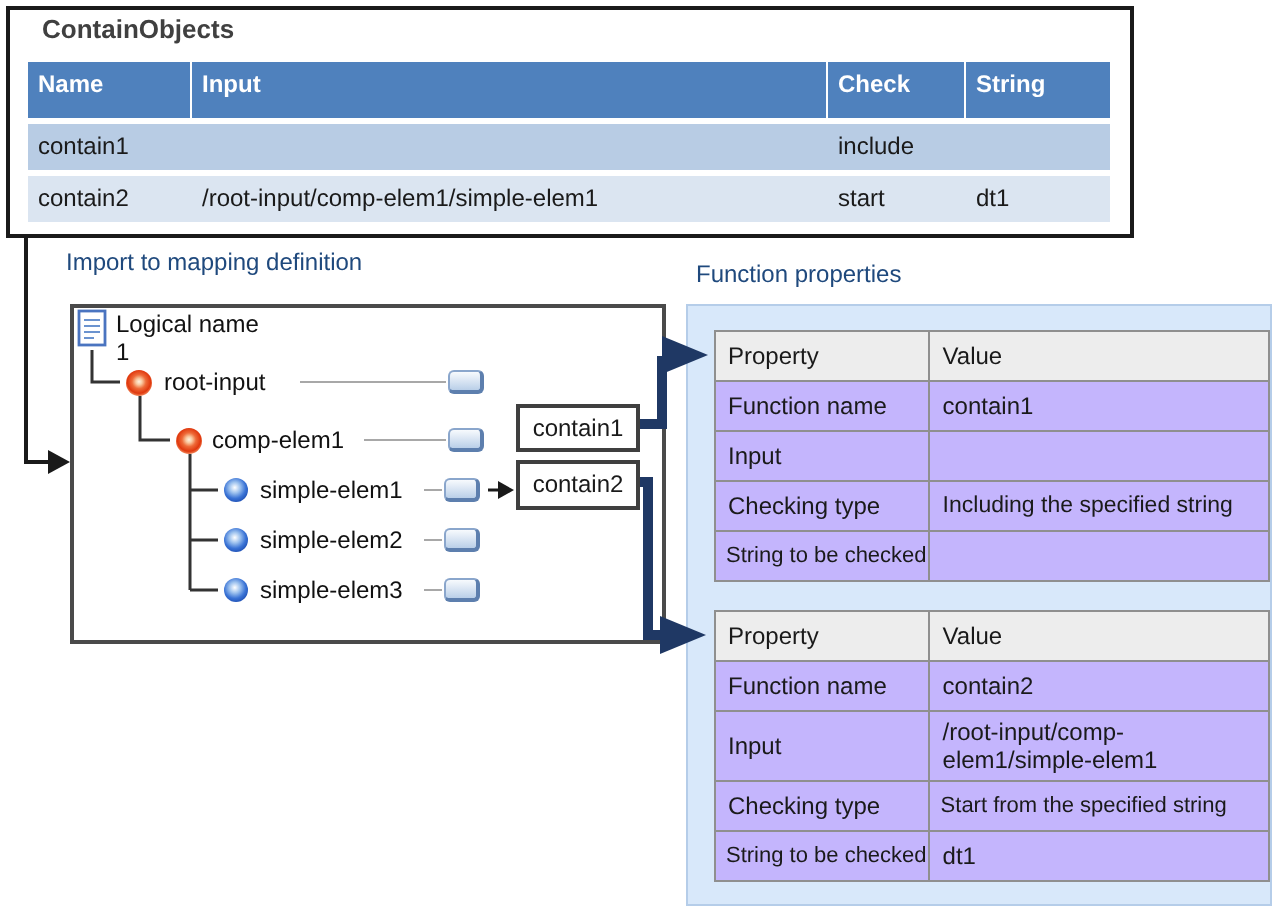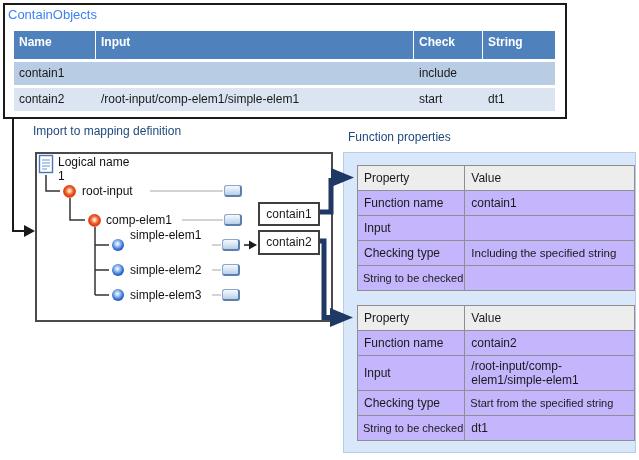--- a/index.html
+++ b/index.html
@@ -6,21 +6,21 @@
   body {
     width:639px; height:460px; position:relative; overflow:hidden;
     background:#ffffff;
     font-family:"Liberation Sans","DejaVu Sans",sans-serif;
     color:#1a1a1a; font-size:12px;
   }
   .abs { position:absolute; }
 
   
   .top-box { left:3px; top:3px; width:560px; height:112px; border:2px solid #1a1a1a; z-index:2; background:transparent; }
-  .top-title { left:8px; top:7px; font-weight:normal; font-size:13px; color:#3b82f6; z-index:3; }
+  .top-title { left:21px; top:7px; font-weight:bold; font-size:13px; color:#404040; z-index:3; }
   .ttable { left:14px; top:31px; width:541px; z-index:3; }
   .trow { display:grid; grid-template-columns:82px 318px 69px 72px; }
   .trow.hdr .tcell {
     background:#4f81bd; color:#ffffff; font-weight:bold;
     height:28px; line-height:23px; padding-left:5px;
     border-right:1px solid #ffffff;
   }
   .trow.hdr .tcell:last-child { border-right:none; }
   .trow.data { margin-top:3px; }
   .trow.data .tcell { height:23px; line-height:23px; padding-left:5px; overflow:hidden; white-space:nowrap; }
@@ -113,21 +113,21 @@
 <div class="abs tree-text" style="left:58px; top:155px;text-align:center;">Logical name</div>
 <div class="abs tree-text" style="left:58px; top:169px;">1</div>
 
 <div class="abs icon-orange" style="left:63px;  top:185px;"></div>
 <div class="abs tree-text" style="left:82px;  top:184px;">root-input</div>
 
 <div class="abs icon-orange" style="left:88px;  top:214px;"></div>
 <div class="abs tree-text" style="left:106px; top:213px;text-align:center;">comp-elem1</div>
 
 <div class="abs icon-blue" style="left:112px; top:239px;"></div>
-<div class="abs tree-text" style="left:130px; top:228px;">simple-elem1</div>
+<div class="abs tree-text" style="left:130px; top:238px;">simple-elem1</div>
 
 <div class="abs icon-blue" style="left:112px; top:264px;"></div>
 <div class="abs tree-text" style="left:130px; top:263px;">simple-elem2</div>
 
 <div class="abs icon-blue" style="left:112px; top:289px;"></div>
 <div class="abs tree-text" style="left:130px; top:288px;">simple-elem3</div>
 
 <div class="abs handle" style="left:224px; top:185px;"></div>
 <div class="abs handle" style="left:224px; top:214px;"></div>
 <div class="abs handle" style="left:222px; top:239px;"></div>

